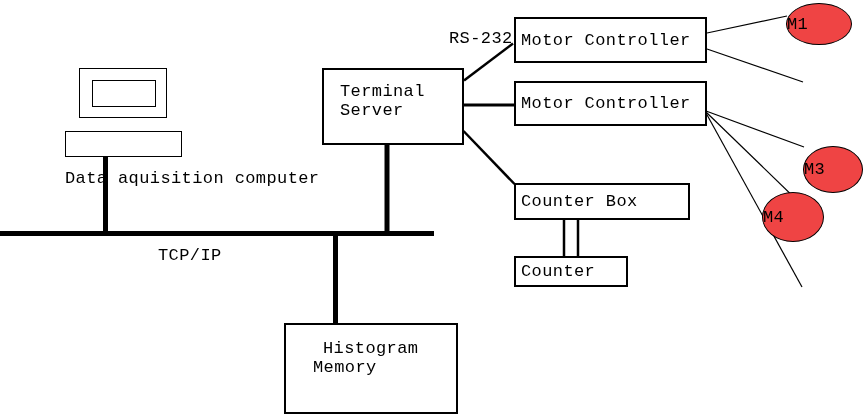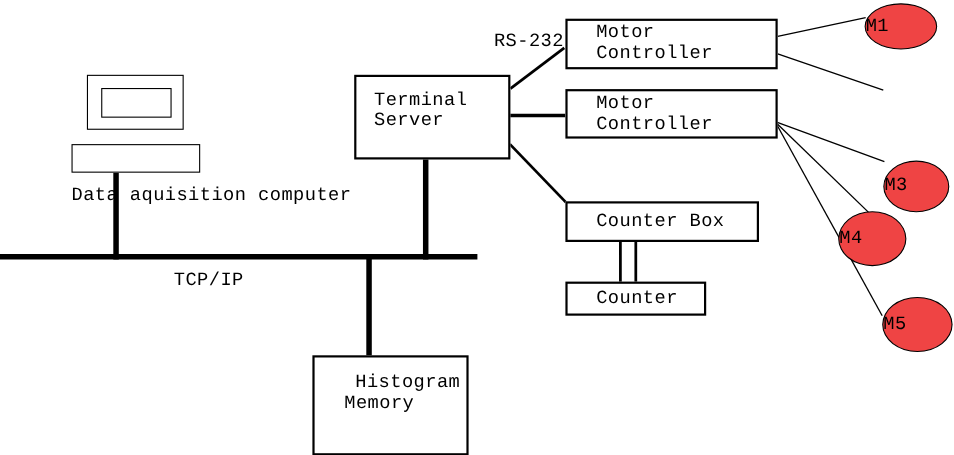--- a/index.html
+++ b/index.html
@@ -16,21 +16,21 @@
     overflow: hidden;
   }
   #wires { position: absolute; left: 0; top: 0; width: 867px; height: 414px; }
   .box {
     position: absolute;
     border: 2px solid #000000;
     background: #ffffff;
     box-sizing: border-box;
     display: flex;
     align-items: center;
-    padding-left: 26px;
+    padding-left: 5px;
   }
   .thinrect {
     position: absolute;
     border: 1px solid #000000;
     background: #ffffff;
     box-sizing: border-box;
   }
   .ellipse {
     position: absolute;
     border: 1px solid #000000;
@@ -92,37 +92,34 @@
   <div class="box" style="left:514px; top:17px; width:193px; height:46px;">
     <span>Motor Controller</span>
   </div>
   <div class="box" style="left:514px; top:81px; width:193px; height:45px;">
     <span>Motor Controller</span>
   </div>
 
   <div class="box" style="left:514px; top:183px; width:176px; height:37px;">
     <span>Counter Box</span>
   </div>
-  <div class="box" style="left:514px; top:256px; width:128px; height:31px;">
+  <div class="box" style="left:514px; top:256px; width:114px; height:31px;">
     <span>Counter</span>
   </div>
 
-  <div id="hm-box" class="box" style="left:284px; top:323px; width:142px; height:91px;">
+  <div id="hm-box" class="box" style="left:284px; top:323px; width:174px; height:91px;">
     <div id="hm-label" class="twoline">
       <span>Histogram</span>
       <span>Memory</span>
     </div>
   </div>
 
   <div class="ellipse" style="left:786px; top:3px; width:66px; height:42px;">
     <span>M1</span>
   </div>
   <div class="ellipse" style="left:803px; top:146px; width:60px; height:47px;">
     <span>M3</span>
   </div>
   <div class="ellipse" style="left:762px; top:192px; width:62px; height:50px;">
     <span>M4</span>
   </div>
-  <div class="ellipse" style="left:802px; top:270px; width:64px; height:50px;">
-    <span>M5</span>
-  </div>
 
 </div>
 
 </body></html>

